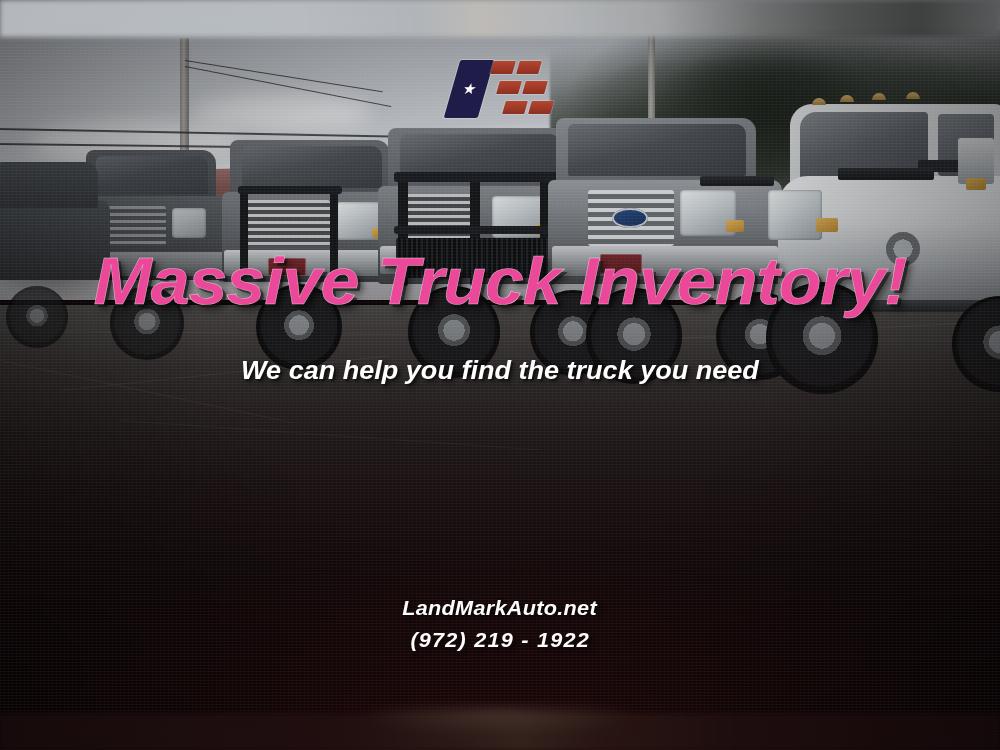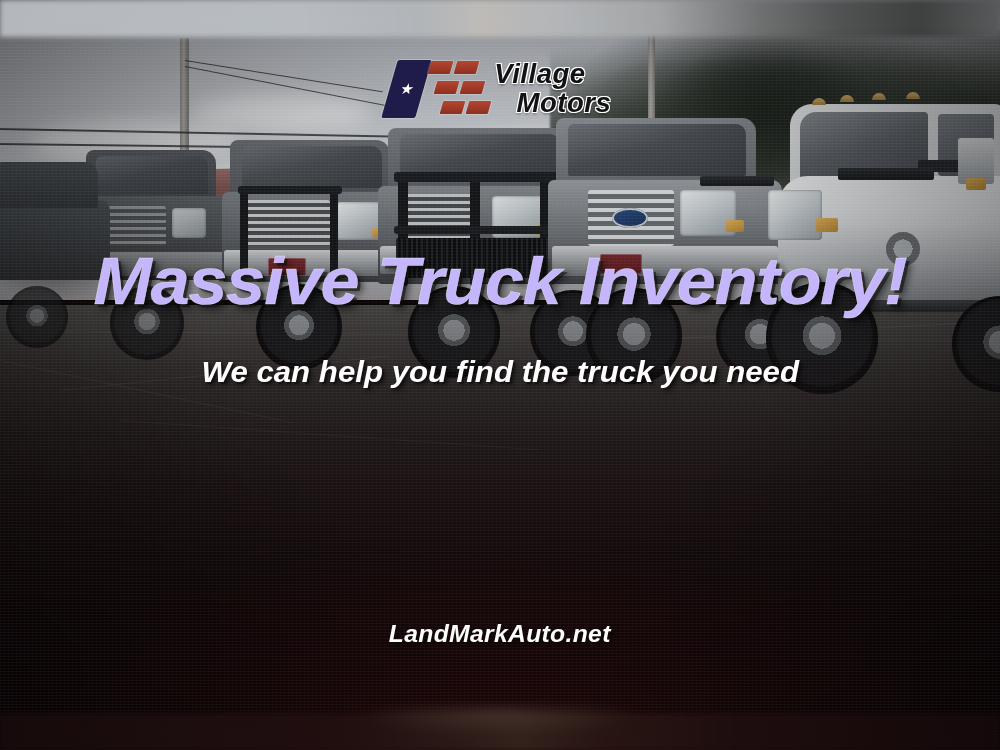--- a/index.html
+++ b/index.html
@@ -324,21 +324,21 @@
 
   
   .headline{
     position:absolute; left:50%; top:248px;
     transform:translateX(-50%);
     white-space:nowrap;
     font-family:"Liberation Sans", sans-serif;
     font-weight:700; font-style:italic;
     font-size:66px; line-height:1;
     letter-spacing:-1px;
-    color:#c4b5fd;
+    color:#ec4899;
     transform-origin:center;
     text-shadow:
       3px 3px 0 rgba(15,12,12,.55),
       5px 5px 7px rgba(0,0,0,.55);
     -webkit-text-stroke:.5px rgba(255,255,255,.6);
   }
   .headline-inner{ display:inline-block; transform:scaleX(1.06); }
 
   
   .subs{
@@ -350,40 +350,40 @@
     font-family:"Liberation Sans", sans-serif;
     font-weight:700; font-style:italic;
     color:#ffffff;
     white-space:nowrap;
     text-shadow:
       2px 2px 0 rgba(18,14,14,.6),
       3px 3px 5px rgba(0,0,0,.6);
   }
   .sub span{ display:inline-block; transform:scaleX(1.04); }
   .sub-1{ font-size:28px; }
-  .sub-2{ font-size:30px; }
+  .sub-2{ font-size:26px; }
   .sub-3{ font-size:30px; }
 
   
   .footer{
     position:absolute; left:0; top:596px; width:100%;
     display:flex; flex-direction:column; align-items:center;
     gap:8px;
   }
   .foot-line{
     font-family:"Liberation Sans", sans-serif;
     font-weight:700; font-style:italic;
     color:#fdfdfd;
     white-space:nowrap;
     text-shadow:
       2px 2px 0 rgba(20,8,8,.7),
       3px 3px 4px rgba(0,0,0,.6);
   }
   .foot-line span{ display:inline-block; transform:scaleX(1.03); }
-  .site{ font-size:24px; letter-spacing:.3px;margin-top:24px; }
+  .site{ font-size:21px; letter-spacing:.3px; }
   .phone{ font-size:21px; letter-spacing:1.2px; }
 </style>
 </head>
 <body>
 
 <div class="banner">
 
   <div class="scene">
 
     <div class="sky"></div>
@@ -519,36 +519,35 @@
       <div class="flag">
         <div class="flag-field"></div>
         <div class="flag-star">★</div>
         <div class="stripe s1"></div>
         <div class="stripe s2"></div>
         <div class="stripe s3"></div>
         <div class="stripe s4"></div>
         <div class="stripe s5"></div>
         <div class="stripe s6"></div>
       </div>
-      <div class="logo-words">
-        <div class="logo-line">Village</div>
-        <div class="logo-line second">Motors</div>
-      </div>
     </div>
 
     <div class="headline">
       <span class="headline-inner">Massive Truck Inventory!</span>
     </div>
 
     <div class="subs">
       <div class="sub sub-2">
         <span>We can help you find the truck you need</span>
       </div>
     </div>
 
     <div class="footer">
       <div class="foot-line site">
         <span>LandMarkAuto.net</span>
       </div>
+      <div class="foot-line phone">
+        <span>(972) 219 - 1922</span>
+      </div>
     </div>
 
   </div>
 </div>
 
 </body></html>

